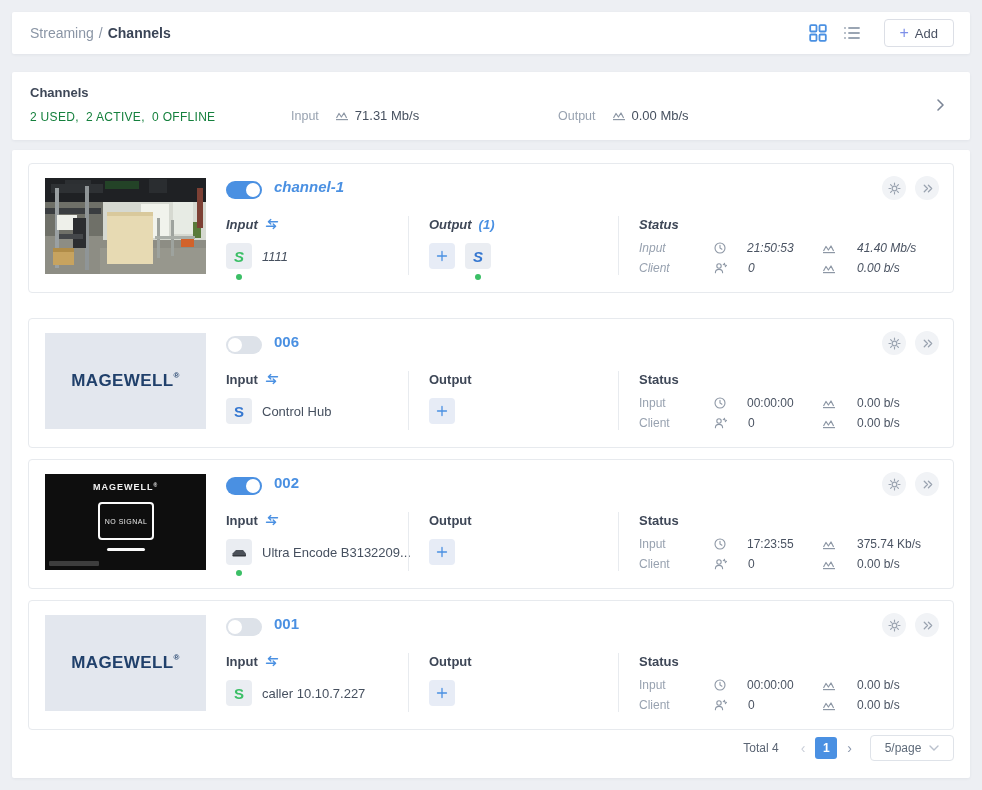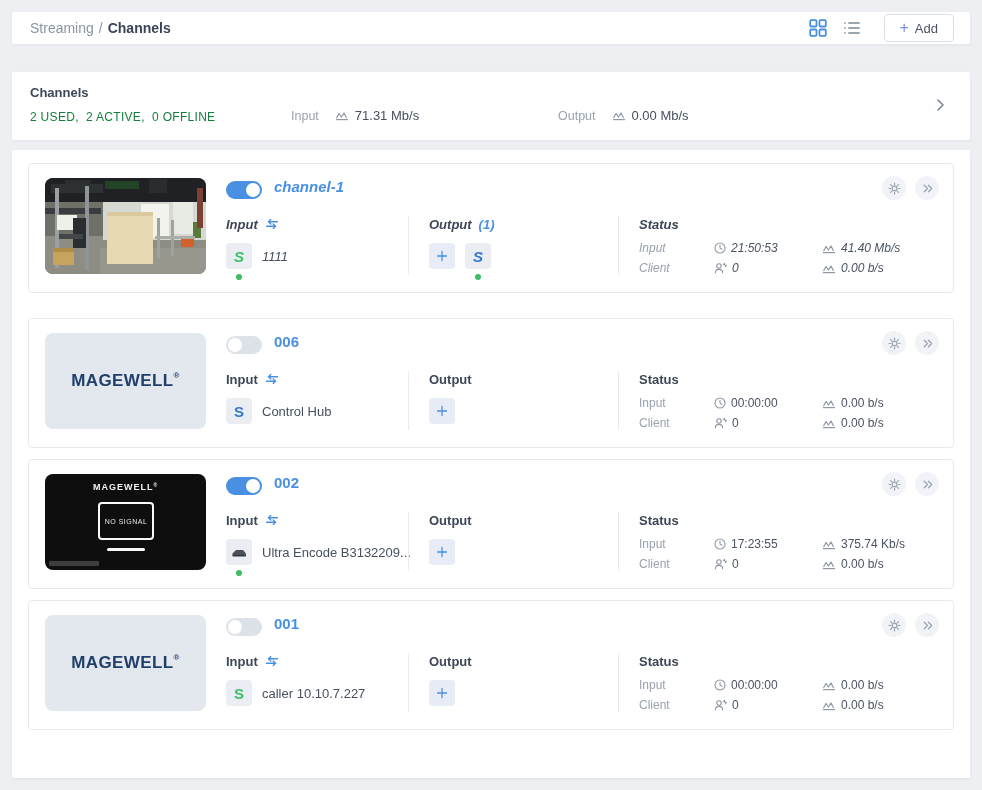--- a/index.html
+++ b/index.html
@@ -13,21 +13,21 @@
     overflow:hidden;
   }
   #app { position:relative; width:982px; height:790px; }
   .panel {
     position:absolute; left:12px; width:958px;
     background:#fff; border-radius:2px;
     box-shadow:0 1px 3px rgba(31,45,61,.06);
   }
 
   
-  .topbar { top:12px; height:32px; display:flex; align-items:center; padding:0 16px 0 18px; }
+  .topbar { top:12px; height:42px; display:flex; align-items:center; padding:0 16px 0 18px; }
   .crumb { font-size:14px; display:flex; align-items:center; gap:5px; }
   .crumb .section { color:#8a95a5; cursor:pointer; }
   .crumb .sep { color:#8a95a5; }
   .crumb .current { color:#3a4456; font-weight:700; }
   .topbar-right { margin-left:auto; display:flex; align-items:center; gap:14px; }
   .viewbtn { width:20px; height:20px; display:flex; align-items:center; justify-content:center; cursor:pointer; }
   .add-btn {
     margin-left:8px; height:28px; padding:0 15px;
     background:#fff; border:1px solid #dcdfe6; border-radius:4px;
     display:flex; align-items:center; gap:6px; cursor:pointer;
@@ -47,21 +47,21 @@
   .sum-chevron { position:absolute; right:22px; top:24px; cursor:pointer; }
 
   
   .container { top:150px; height:628px; }
   .card {
     position:absolute; left:16px; width:926px; height:130px;
     border:1px solid #e7eaee; border-radius:4px; background:#fff;
   }
   .thumb {
     position:absolute; left:16px; top:14px; width:161px; height:96px;
-    border-radius:8px; overflow:hidden; background:#e3e7ee; cursor:pointer;
+    border-radius:0; overflow:hidden; background:#e3e7ee; cursor:pointer;
   }
   .thumb svg { display:block; }
   .logo-thumb { width:100%; height:100%; display:flex; align-items:center; justify-content:center; background:#e3e7ee; }
   .mw-logo { font-weight:800; font-size:17px; letter-spacing:.4px; color:#20406b; }
   .mw-logo sup { font-size:8px; vertical-align:8px; }
   .nosignal-thumb { width:100%; height:100%; background:#0e0e0e; position:relative; }
   .ns-brand { position:absolute; top:8px; width:100%; text-align:center; color:#f2f2f2; font-weight:800; font-size:9px; letter-spacing:1px; }
   .ns-brand sup { font-size:5px; vertical-align:3px; }
   .ns-monitor { position:absolute; left:53px; top:28px; width:56px; height:38px; border:2.5px solid #fafafa; border-radius:4px; display:flex; align-items:center; justify-content:center; }
   .ns-text { color:#e8e8e8; font-size:7px; letter-spacing:.5px; }
@@ -111,21 +111,21 @@
     position:absolute; left:10px; top:31px; width:6px; height:6px;
     border-radius:50%; background:#3bbf66;
   }
   .chip-label { font-size:13px; color:#46505f; white-space:nowrap; }
 
   .st-grid {
     margin-top:9px; display:grid; grid-template-columns:75px 108px auto;
     row-gap:6px; font-size:12px; color:#4a5362; align-items:center;
   }
   .st-label { color:#98a2b0; }
-  .st-cell { display:flex; align-items:center; gap:5px; }
+  .st-cell { display:flex; align-items:center; gap:21px; }
 
   
   .pager { position:absolute; right:16px; top:585px; display:flex; align-items:center; height:26px; }
   .pg-total { font-size:12px; color:#5b6574; margin-right:16px; }
   .pg-arrow { background:none; border:none; padding:0 6px; cursor:pointer; font-size:14px; line-height:1; }
   .pg-prev { color:#c9ced8; }
   .pg-next { color:#8a97ad; }
   .pg-page {
     width:22px; height:22px; margin:0 4px; border:none; border-radius:3px;
     background:#4a90e2; color:#fff; font-size:12px; font-weight:700; cursor:pointer;
@@ -613,14 +613,26 @@
             <svg width="14" height="11" viewBox="0 0 14 11" fill="none" stroke="#8d97a5" stroke-width="1.2" stroke-linejoin="round">
                   <path d="M1 9.6h12"></path>
                   <path d="M1.5 8L4 3.5 6.4 7 9 3l2.6 5"></path>
                 </svg>
             <span>0.00 b/s</span>
           </span>
         </div>
       </div>
     </div>
   </div>
+<div class="pager">
+      <span class="pg-total">Total 4</span>
+      <button class="pg-arrow pg-prev">‹</button>
+      <button class="pg-page">1</button>
+      <button class="pg-arrow pg-next">›</button>
+      <div class="pg-size">
+        <span>5/page</span>
+        <svg width="10" height="6" viewBox="0 0 10 6" fill="none" stroke="#b9c0cc" stroke-width="1.4" stroke-linecap="round">
+            <path d="M1 1l4 4 4-4"></path>
+          </svg>
+      </div>
+    </div>
   </div>
 </div>
 
 </body></html>

